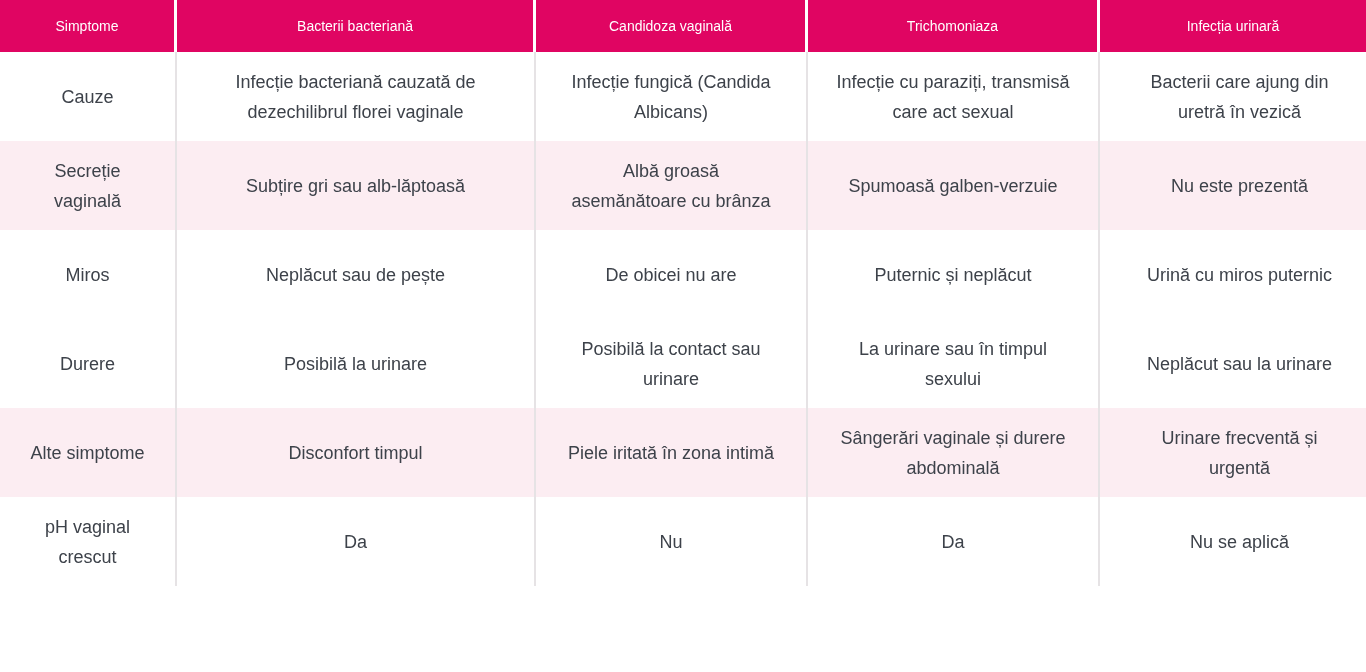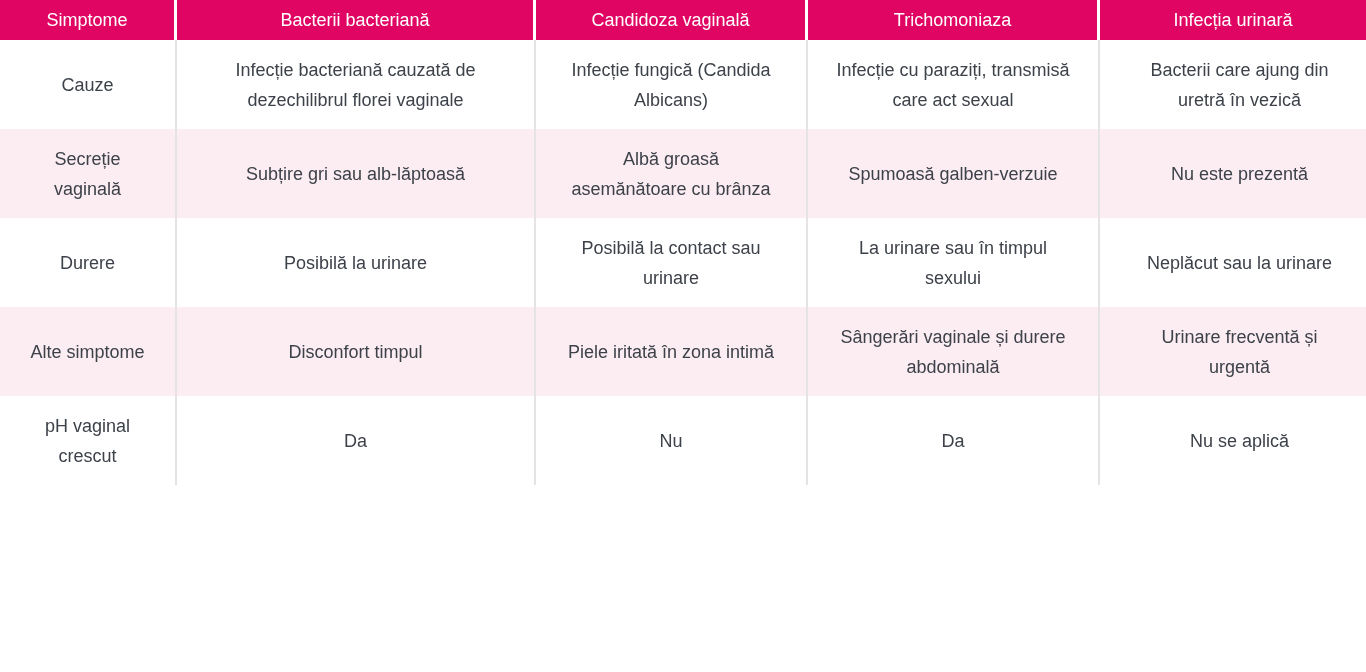--- a/index.html
+++ b/index.html
@@ -20,23 +20,23 @@
   }
   table.compare{
     width:1366px;
     border-collapse:separate;
     border-spacing:0;
     table-layout:fixed;
   }
   table.compare th{
     background:var(--accent);
     color:#ffffff;
-    font-size:18px;
+    font-size:14px;
     font-weight:500;
-    height:40px;
+    height:52px;
     text-align:center;
     vertical-align:middle;
     padding:0 10px;
     border-right:3px solid var(--header-divider);
   }
   table.compare th:last-child{
     border-right:none;
   }
   table.compare td{
     color:var(--text);
@@ -86,20 +86,27 @@
       <td>Bacterii care ajung din uretră în vezică</td>
     </tr>
     <tr class="alt">
       <td>Secreție vaginală</td>
       <td>Subțire gri sau alb-lăptoasă</td>
       <td>Albă groasă asemănătoare cu brânza</td>
       <td>Spumoasă galben-verzuie</td>
       <td>Nu este prezentă</td>
     </tr>
     <tr>
+      <td>Miros</td>
+      <td>Neplăcut sau de pește</td>
+      <td>De obicei nu are</td>
+      <td>Puternic și neplăcut</td>
+      <td>Urină cu miros puternic</td>
+    </tr>
+    <tr>
       <td>Durere</td>
       <td>Posibilă la urinare</td>
       <td>Posibilă la contact sau urinare</td>
       <td>La urinare sau în timpul sexului</td>
       <td>Neplăcut sau la urinare</td>
     </tr>
     <tr class="alt">
       <td>Alte simptome</td>
       <td>Disconfort timpul</td>
       <td>Piele iritată în zona intimă</td>

